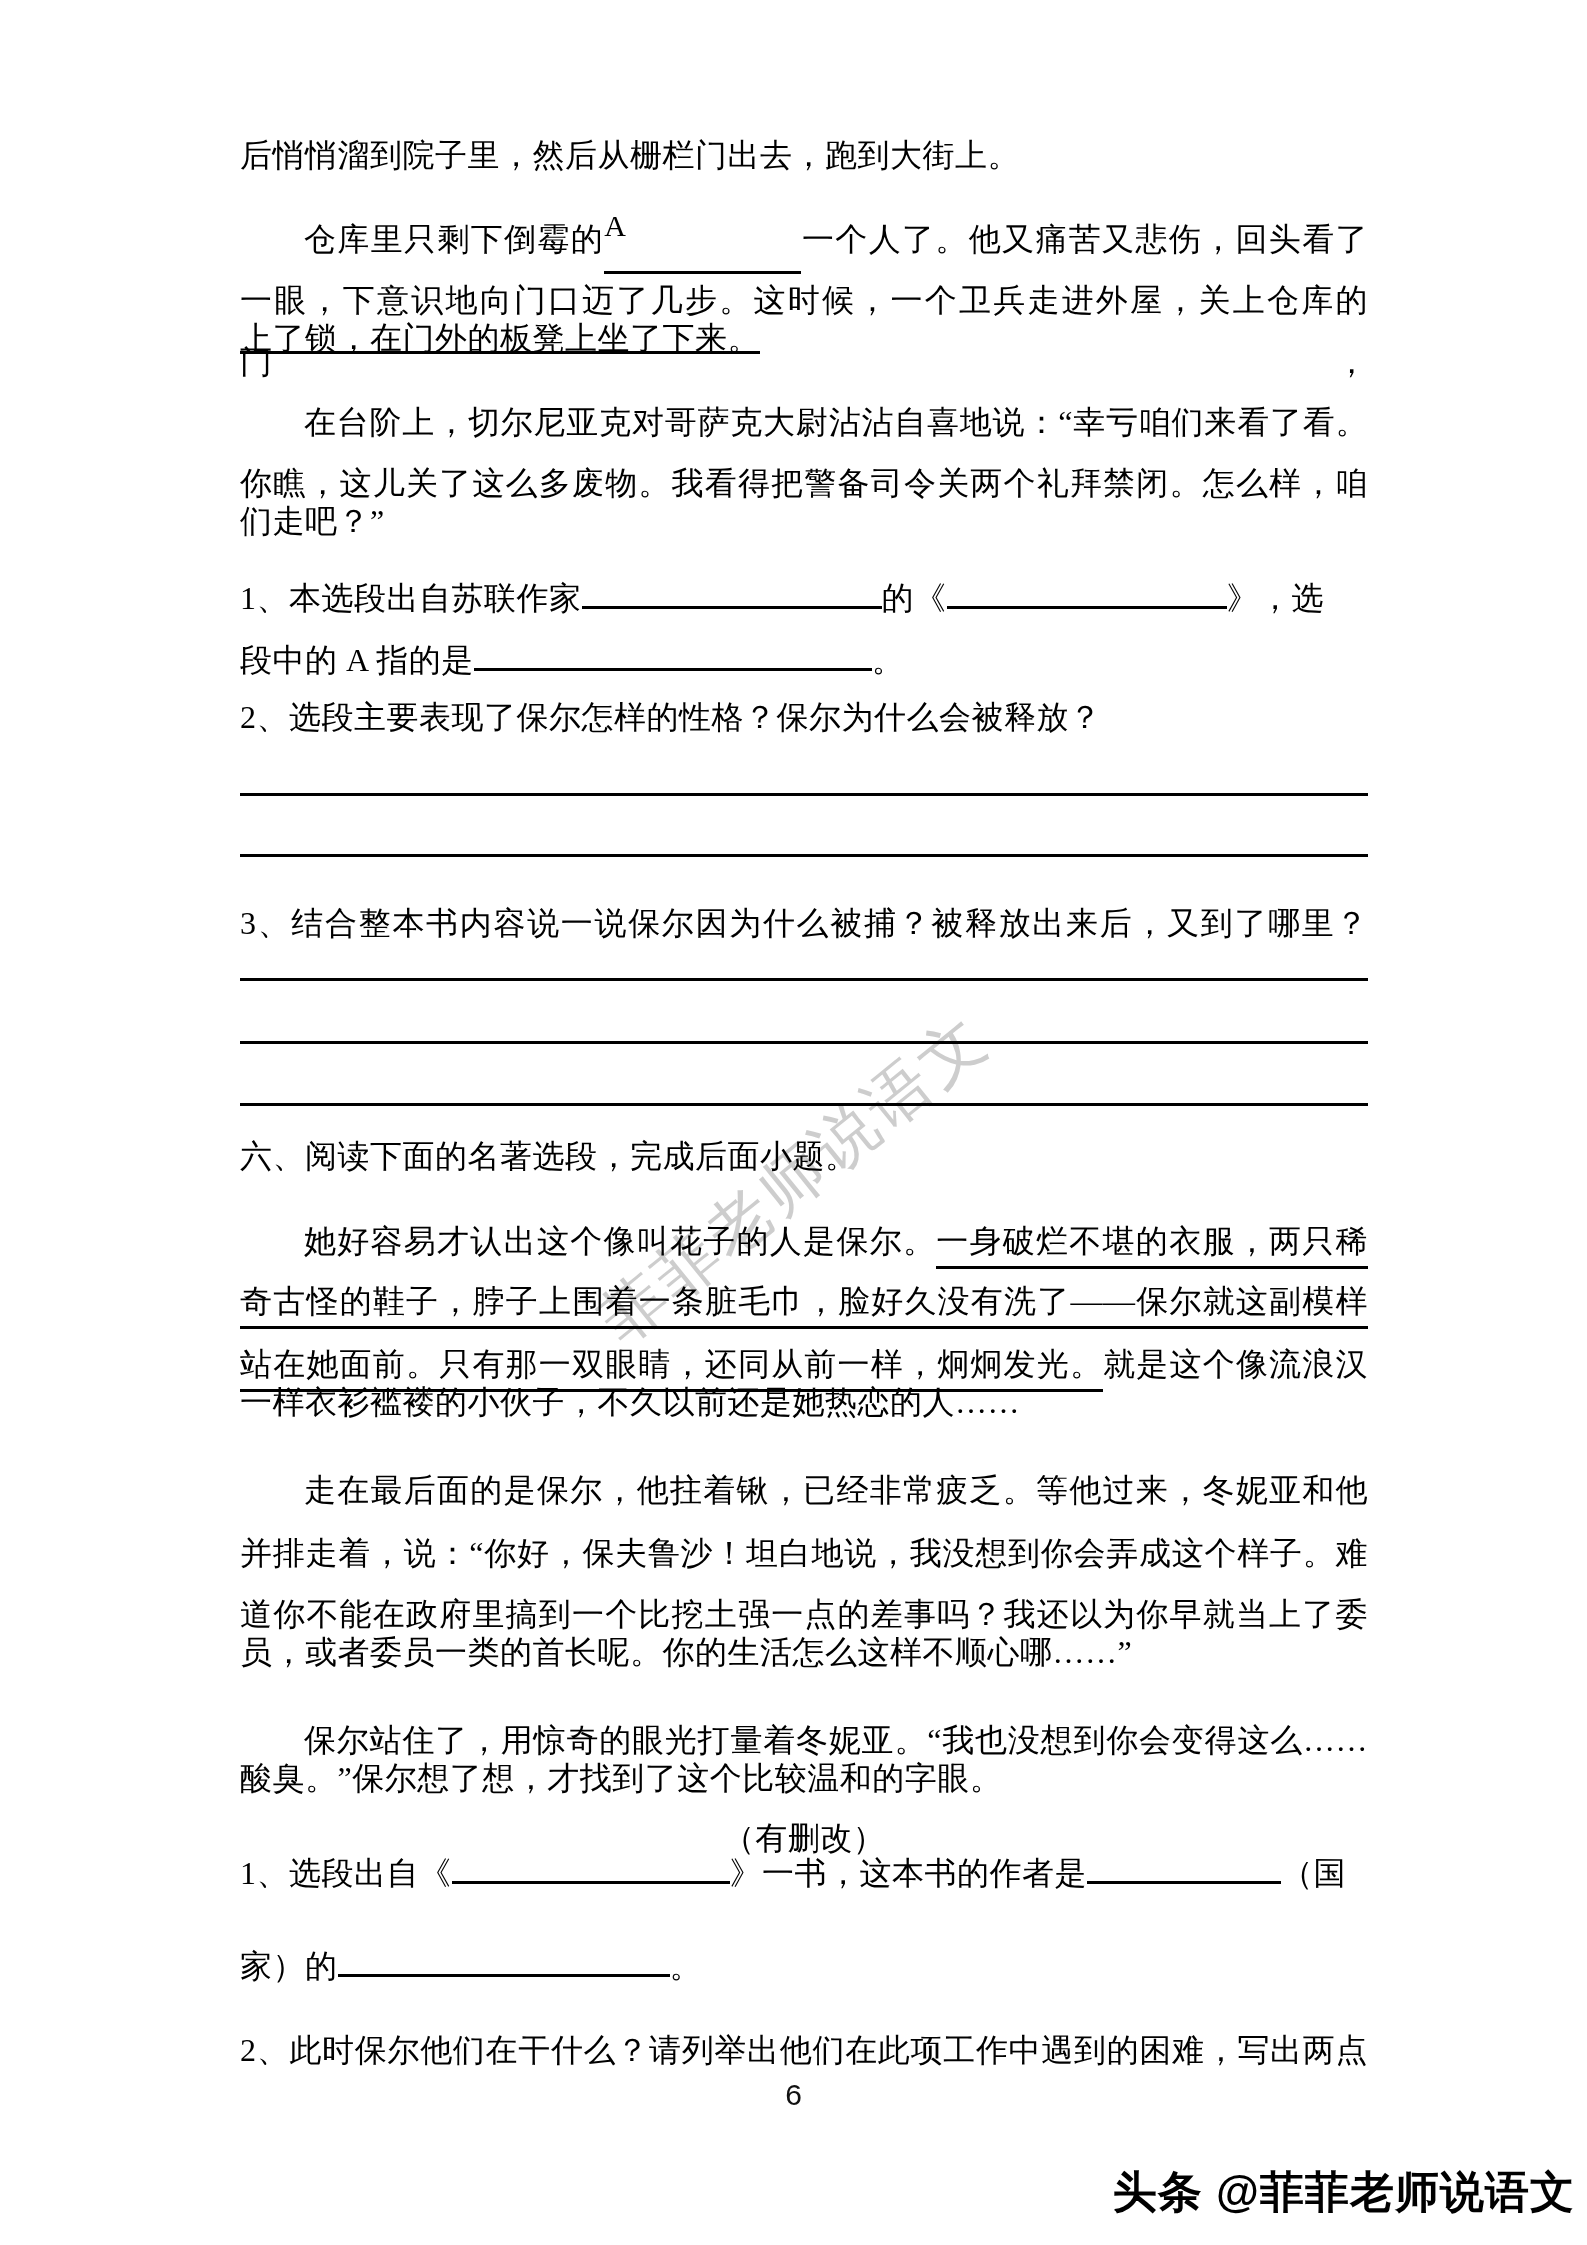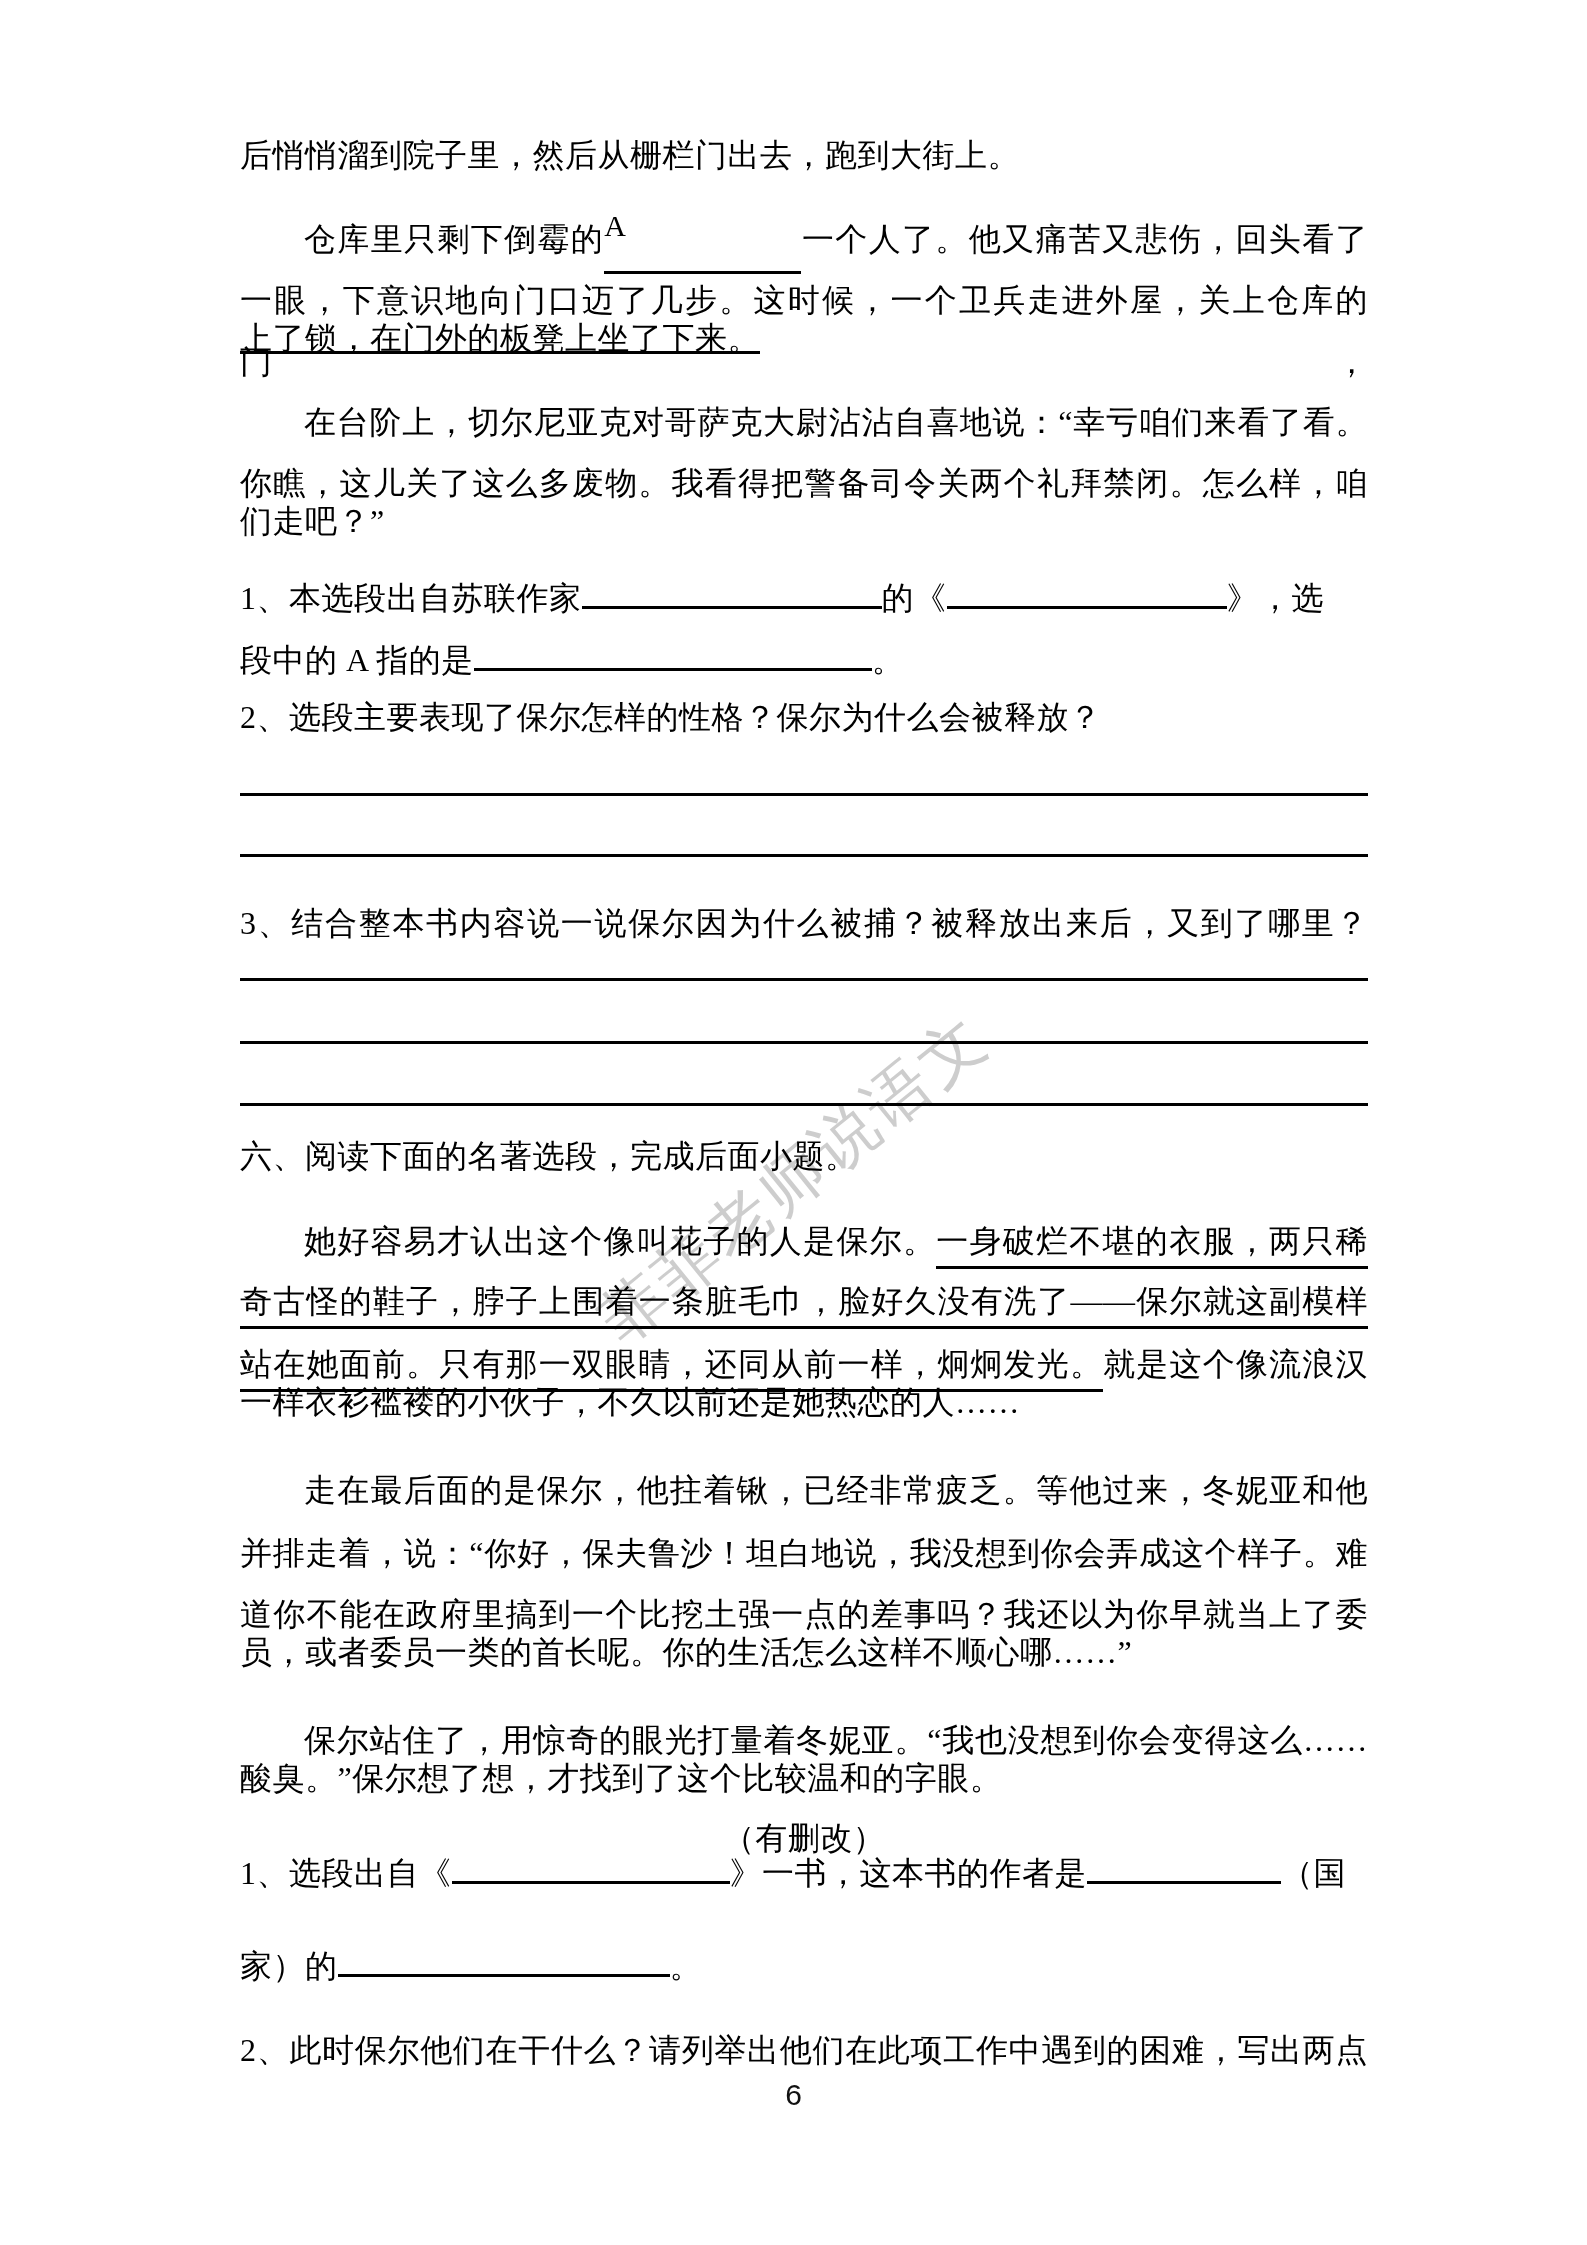--- a/index.html
+++ b/index.html
@@ -132,13 +132,14 @@
       <div class="content-line justify" style="top: 1560px;"><span class="seg">道你不能在政府里搞到一个比挖土强一点的差事吗？我还以为你早就当上了委</span></div>
       <div class="content-line" style="top: 1621px;"><span class="seg">员，或者委员一类的首长呢。你的生活怎么这样不顺心哪……”</span></div>
       <div class="content-line justify indent" style="top: 1686px;"><span class="seg">保尔站住了，用惊奇的眼光打量着冬妮亚。“我也没想到你会变得这么……</span></div>
       <div class="content-line" style="top: 1747px;"><span class="seg">酸臭。”保尔想了想，才找到了这个比较温和的字眼。</span></div>
       <div class="content-line right" style="top: 1807px;"><span class="seg">（有删改）</span></div>
       <div class="content-line" style="top: 1842px;"><span class="seg">1、选段出自《</span><span class="blank" style="width: 278px;"></span><span class="seg">》一书，这本书的作者是</span><span class="blank" style="width: 194px;"></span><span class="seg">（国</span></div>
       <div class="content-line" style="top: 1935px;"><span class="seg">家）的</span><span class="blank" style="width: 332px;"></span><span class="seg">。</span></div>
       <div class="content-line justify" style="top: 1996px;"><span class="seg">2、此时保尔他们在干什么？请列举出他们在此项工作中遇到的困难，写出两点</span></div>
     </div>
   <div class="page-number">6</div>
+  <div class="footer-credit">头条 @菲菲老师说语文</div>
 </div>
 
 </body></html>

